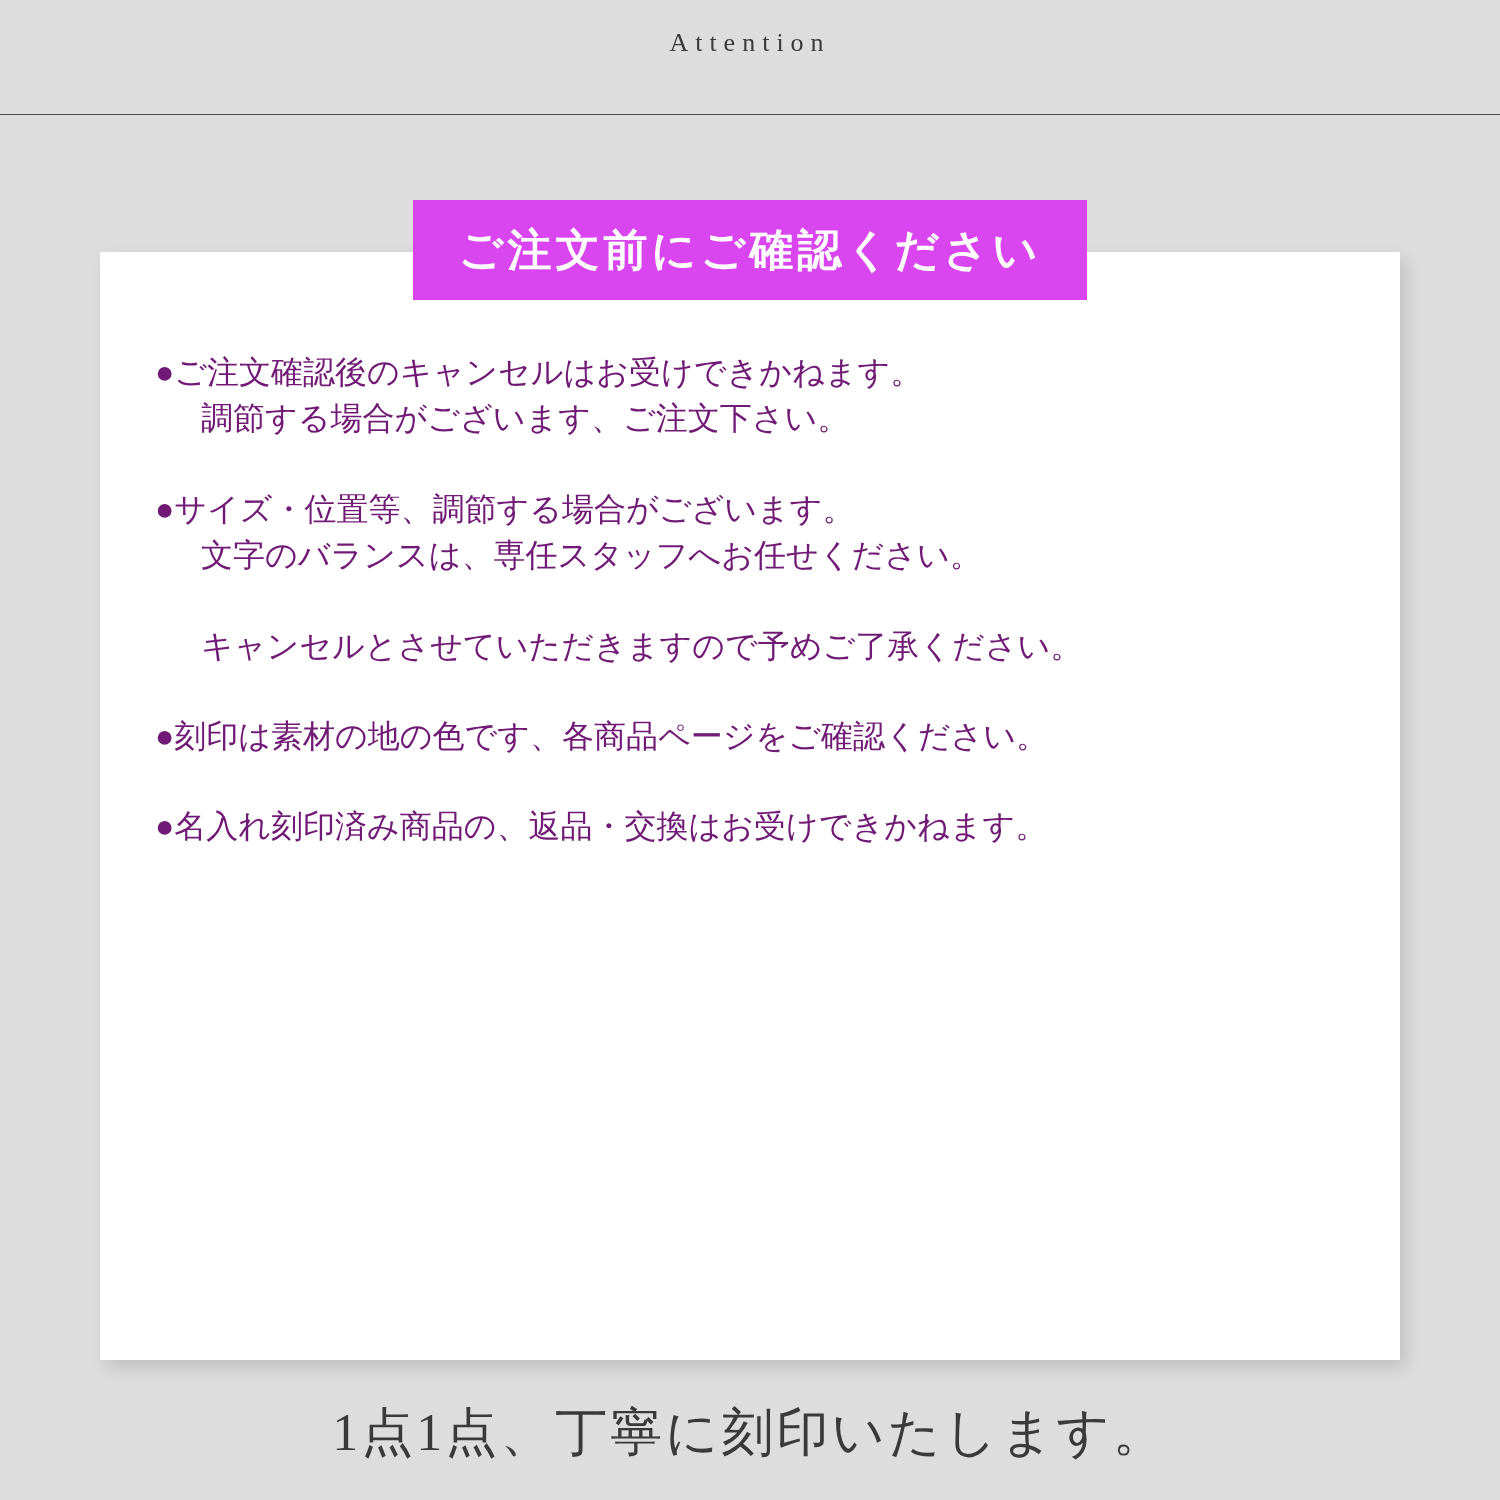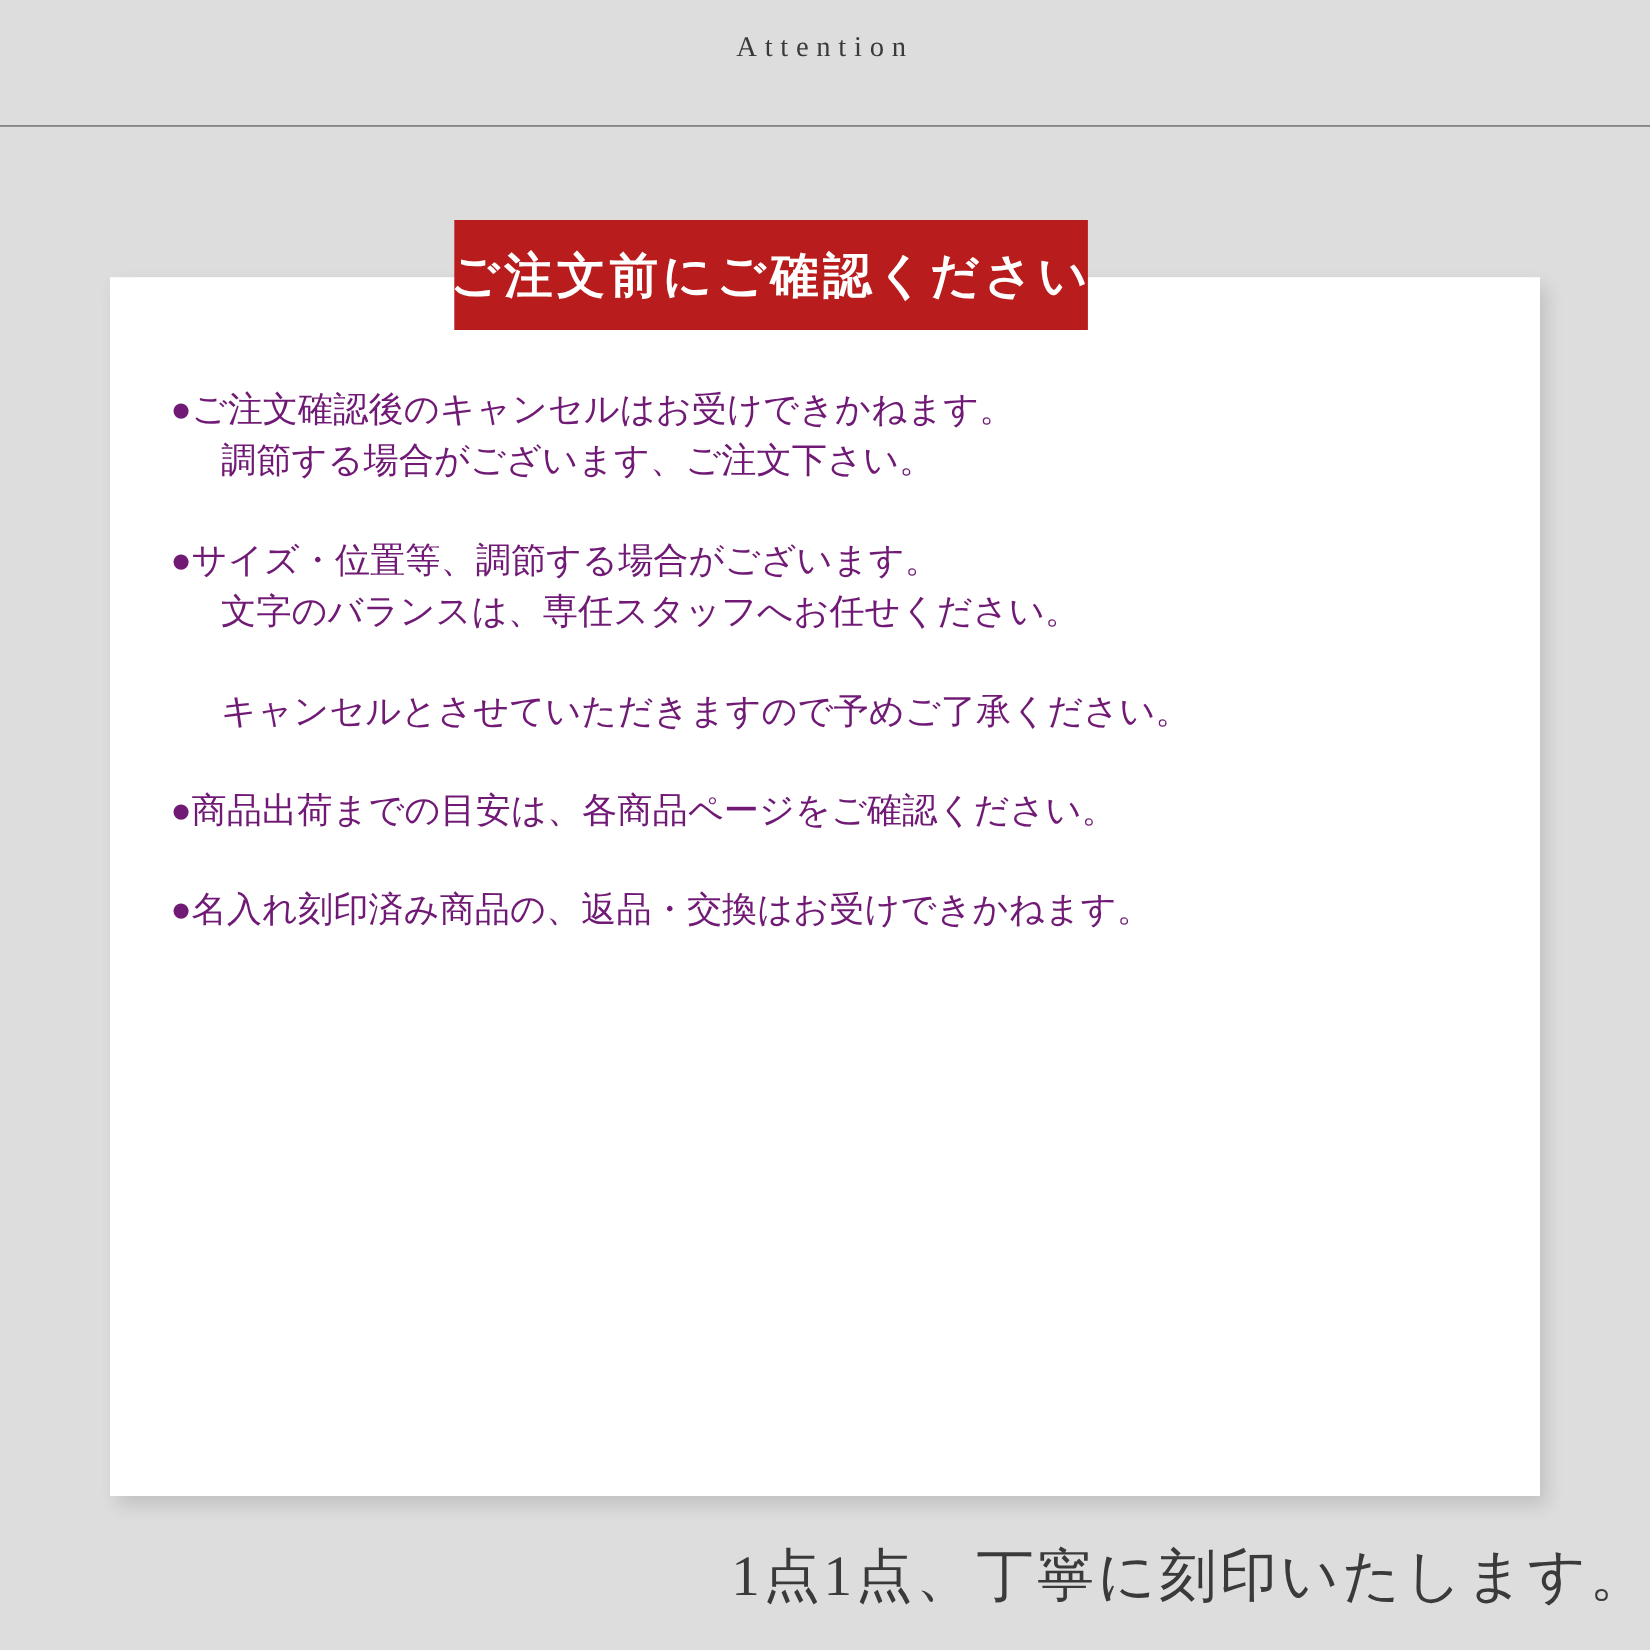--- a/index.html
+++ b/index.html
@@ -71,23 +71,23 @@
     height: 1108px;
     background: #ffffff;
     box-shadow: 6px 8px 16px rgba(0,0,0,0.13);
   }
 
   
   .banner {
     position: absolute;
     top: 200px;
     left: 413px;
-    width: 576px;
+    width: 674px;
     height: 100px;
-    background: #b91c1c;
+    background: #d946ef;
     display: flex;
     align-items: center;
     justify-content: center;
     z-index: 3;
   }
   .banner-text {
     font-family: "Liberation Serif", serif;
     font-size: 44px;
     font-weight: 700;
     letter-spacing: 4px;
@@ -119,21 +119,21 @@
   .note-line.indent {
     padding-left: 46px;
   }
 
   
   .footer {
     position: absolute;
     top: 1398px;
     left: 0;
     width: 1500px;
-    text-align: right;
+    text-align: center;
   }
   .footer-text {
     font-family: "Liberation Serif", serif;
     font-size: 52px;
     letter-spacing: 3px;
     color: #3a3a3a;
     white-space: nowrap;
   }
 </style>
 </head>
@@ -164,21 +164,21 @@
     <div class="note-line">●サイズ・位置等、調節する場合がございます。</div>
     <div class="note-line indent">文字のバランスは、専任スタッフへお任せください。</div>
   </div>
 
 
   <div class="note">
     <div class="note-line indent">キャンセルとさせていただきますので予めご了承ください。</div>
   </div>
 
   <div class="note">
-    <div class="note-line">●商品出荷までの目安は、各商品ページをご確認ください。</div>
+    <div class="note-line">●刻印は素材の地の色です、各商品ページをご確認ください。</div>
   </div>
 
   <div class="note">
     <div class="note-line">●名入れ刻印済み商品の、返品・交換はお受けできかねます。</div>
   </div>
 
 </div>
 
 <div class="footer">
   <div class="footer-text">1点1点、丁寧に刻印いたします。</div>

